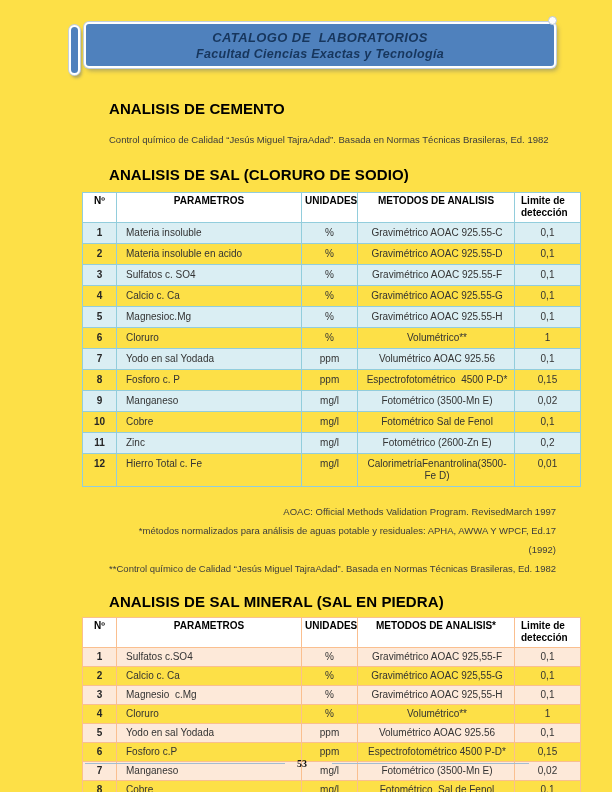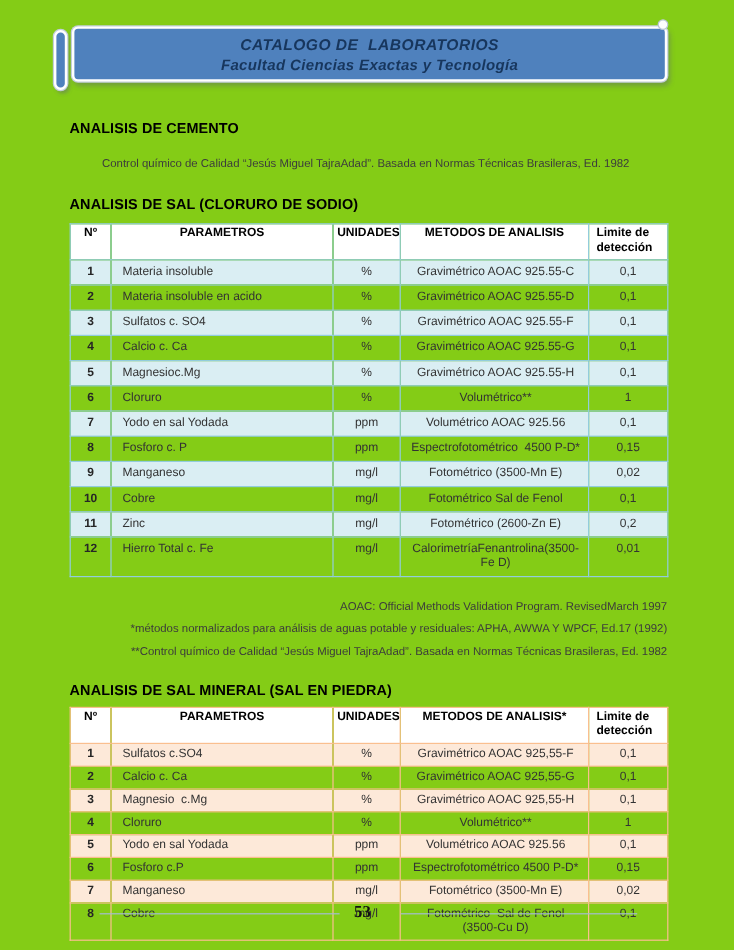--- a/index.html
+++ b/index.html
@@ -1,18 +1,18 @@
 <!DOCTYPE html>
 <html><head>
 <meta charset="utf-8">
 <style>
   * { margin:0; padding:0; box-sizing:border-box; }
   html,body { background:#ffffff; }
   body { font-family:"Liberation Sans", sans-serif; color:#000; }
-  .page { position:relative; width:612px; height:792px; background:#84cc16; overflow:hidden; }
+  .page { position:relative; width:612px; height:792px; background:#fde047; overflow:hidden;padding-left:24px; }
   .content { margin:0 56px 0 58px; }
 
   
   .banner-area { position:relative; height:62px; margin:18px 56px 0 58px; }
   .banner-main {
     position:absolute; left:2px; right:0; top:4px; height:46px;
     background:#4f81bd; border:2px solid #fff; border-radius:5px;
     box-shadow:0 0 0 1px #c3cfdb, 2px 3px 4px rgba(90,100,115,.45);
     display:flex; flex-direction:column; align-items:center; justify-content:center;
   }
@@ -28,21 +28,21 @@
   .banner-title {
     font-size:13px; font-weight:bold; font-style:italic; color:#17365d;
     letter-spacing:.4px; white-space:pre-wrap; line-height:17px;
   }
   .banner-subtitle {
     font-size:12.5px; font-weight:bold; font-style:italic; color:#17365d;
     letter-spacing:.3px; line-height:16px;
   }
 
   
-  .h-sec { font-size:12px; font-weight:bold; color:#000; letter-spacing:.1px; }
+  .h-sec { font-size:15px; font-weight:bold; color:#000; margin-left:27px; letter-spacing:.1px; }
   .h-cemento { margin-top:20px; }
   .p-note { font-size:9.5px; color:#3c3c3c; margin:17px 0 0 27px; }
   .h-sal { margin-top:21px; margin-bottom:9px; }
   .h-mineral { margin-top:15px; margin-bottom:7px; }
 
   
   table.t { border-collapse:collapse; width:498px; table-layout:fixed; font-size:10px;border-radius:26px; }
   .t th, .t td {
     border:1px solid var(--border); vertical-align:top;
     line-height:12px; white-space:pre-wrap; overflow:hidden;
@@ -63,21 +63,21 @@
   
   .notes { margin:15px 0 0 27px; font-size:9.5px; color:#3c3c3c;text-align:right; }
   .notes p { line-height:19px; }
 
   
   .footer { position:absolute; left:58px; right:56px; bottom:23px;
     display:flex; align-items:center; justify-content:center; }
   .footer .rule { height:1px; background:#a3bdd1; }
   .footer .rule-left { width:200px; margin-right:12px; }
   .footer .rule-right { width:197px; margin-left:25px; }
-  .page-num { font-family:"Liberation Serif", serif; font-weight:bold; font-size:14px; color:#111; }
+  .page-num { font-family:"Liberation Serif", serif; font-weight:bold; font-size:10px; color:#111; }
 </style>
 </head>
 <body>
 
 <div class="page">
 
   <div class="banner-area">
     <div class="banner-bar"></div>
     <div class="banner-main">
       <div class="banner-curl"></div>

